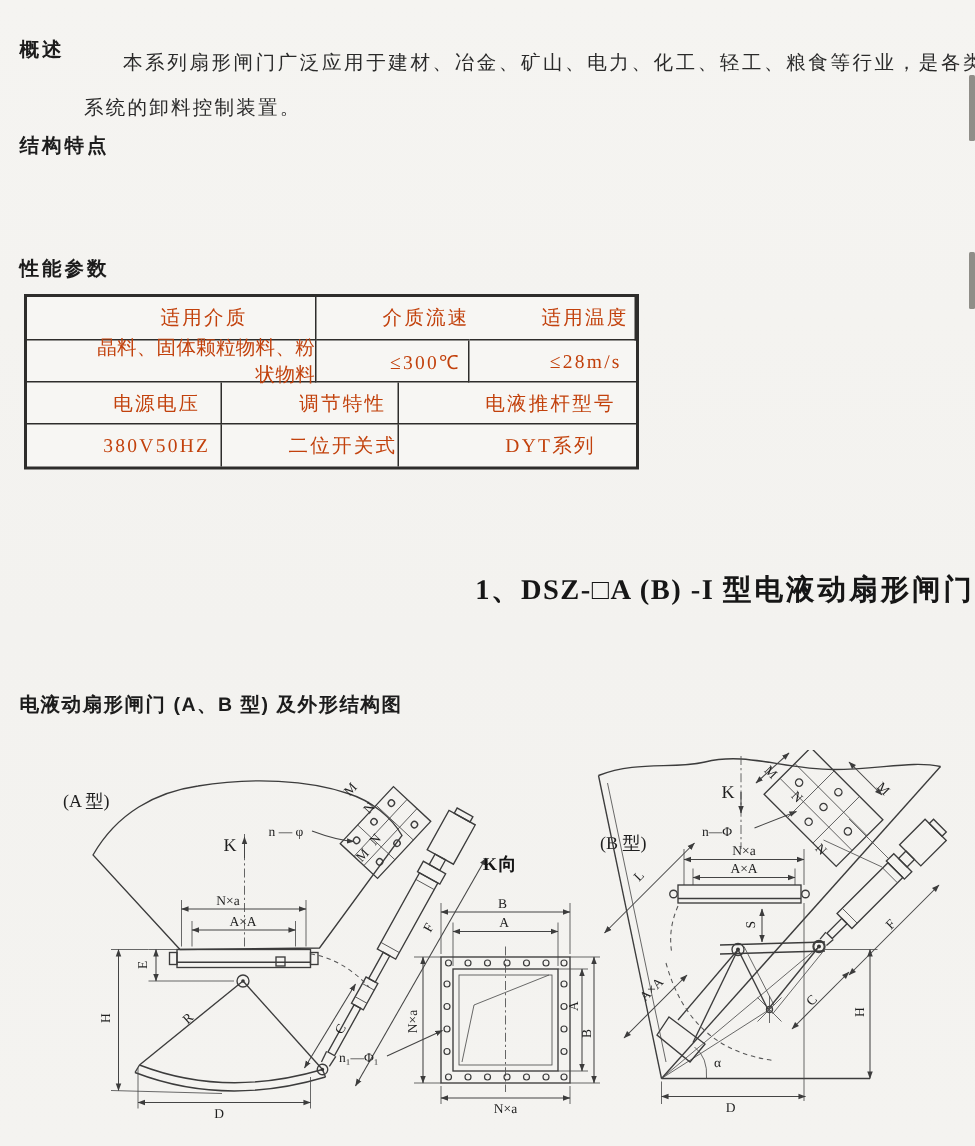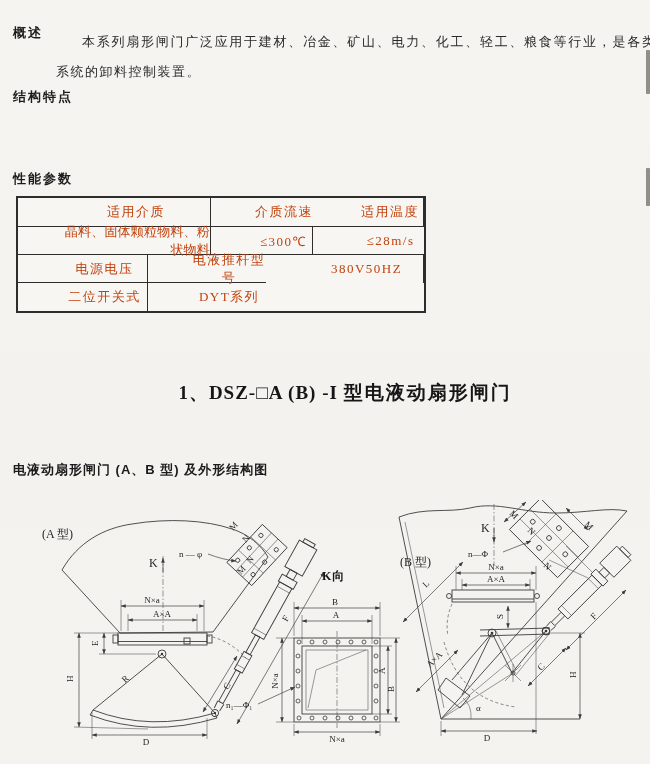--- a/index.html
+++ b/index.html
@@ -5,27 +5,27 @@
   html,body{margin:0;padding:0;}
   body{width:650px;height:764px;background:#efeeec;font-family:"Liberation Serif",serif;}
   .page{position:relative;width:650px;height:764px;background:linear-gradient(180deg,#f5f4f1 0%,#f3f2ef 55%,#f4f3f0 100%);overflow:hidden;color:#262626;}
   .hd{position:absolute;left:13px;font-family:"Liberation Sans",sans-serif;font-weight:bold;font-size:13px;color:#1c1c1c;letter-spacing:2px;}
   .para{position:absolute;left:13px;width:630px;font-size:13px;line-height:30px;text-align:justify;text-indent:2em;color:#2a2a2a;}
   #p1{top:27px;letter-spacing:1.5px;margin-left:43px;}
   #p2{top:106px;letter-spacing:0.5px;}
   .spec-table{position:absolute;left:16px;top:196px;width:406px;border:2px solid #2e2d2b;background:#f7f6f3;}
   .tg{display:grid;}
   .tg1{grid-template-columns:193px 102px 1fr;}
-  .tg2{grid-template-columns:130px 118px 1fr;text-align:center;}
+  .tg2{grid-template-columns:130px 118px 1fr;}
   .cell{border-right:1px solid #2e2d2b;border-bottom:1px solid #2e2d2b;display:flex;align-items:center;justify-content:center;height:27px;font-size:13px;letter-spacing:1.5px;color:#c2410c;padding-left:44px;}
   .cell.r1{height:28px;}
   .cell.r4{border-bottom:none;height:28px;}
   .cell.last{border-right:none;}
   .cell.tight{letter-spacing:0.2px;text-align:right;}
-  .sec-title{position:absolute;left:40px;top:380px;width:610px;text-align:center;font-size:19px;font-weight:bold;color:#161616;}
+  .sec-title{position:absolute;left:40px;top:380px;width:610px;text-align:right;font-size:19px;font-weight:bold;color:#161616;}
   .sec-title .code{font-family:"Liberation Serif",serif;letter-spacing:1px;}
   .sec-title .cn{font-family:"Liberation Sans",sans-serif;letter-spacing:2px;}
   .fig-caption{position:absolute;left:13px;top:461px;font-family:"Liberation Sans",sans-serif;font-weight:bold;font-size:13px;color:#1c1c1c;letter-spacing:1px;}
   svg.draw{position:absolute;left:0;top:500px;}
   .ln{stroke:#3c3c3c;stroke-width:0.9;fill:none;}
   .thin{stroke:#4a4a4a;stroke-width:0.55;fill:none;}
   .dim{stroke:#444;stroke-width:0.7;fill:none;}
   .cl{stroke:#555;stroke-width:0.6;fill:none;stroke-dasharray:6 2 1.5 2;}
   .dsh{stroke:#555;stroke-width:0.7;fill:none;stroke-dasharray:3 2.5;}
   text.dl{font:9px "Liberation Serif",serif;fill:#1f1f1f;}
@@ -49,20 +49,21 @@
     <div class="tg tg1">
       <div class="cell r1">适用介质</div>
       <div class="cell r1 last">介质流速</div>
       <div class="cell r1">适用温度</div>
       <div class="cell tight">晶料、固体颗粒物料、粉状物料</div>
       <div class="cell">≤300℃</div>
       <div class="cell last">≤28m/s</div>
     </div>
     <div class="tg tg2">
       <div class="cell">电源电压</div>
+      <div class="cell">调节特性</div>
       <div class="cell last">电液推杆型号</div>
       <div class="cell r4">380V50HZ</div>
       <div class="cell r4">二位开关式</div>
       <div class="cell r4 last">DYT系列</div>
     </div>
   </div>
 
   <div class="sec-title"><span class="code">1、DSZ-□A (B) -I </span><span class="cn">型电液动扇形闸门</span></div>
 
   <div class="fig-caption">电液动扇形闸门 (A、B 型) 及外形结构图</div>

